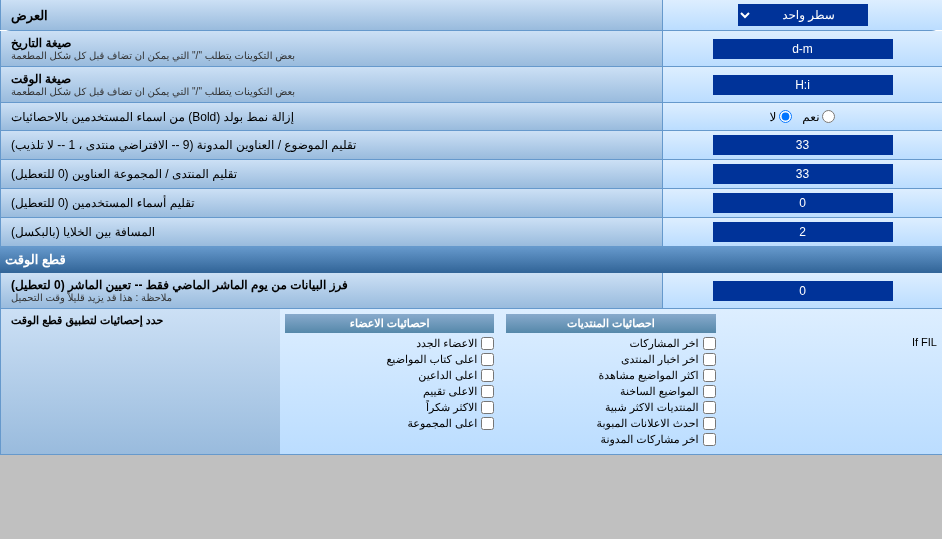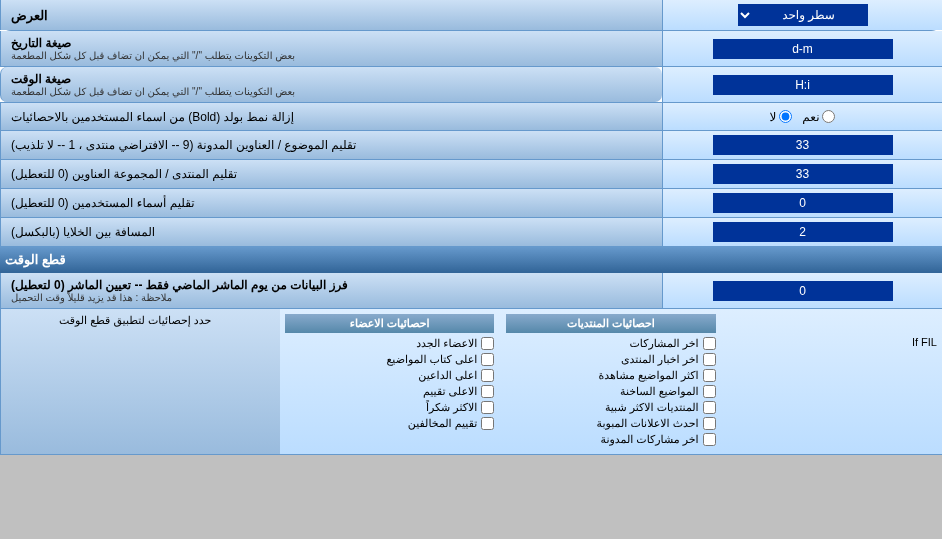--- a/index.html
+++ b/index.html
@@ -121,21 +121,21 @@
     <div class="label-cell" style="flex-direction:column; align-items:flex-end;">
       <span style="font-weight:bold;">صيغة التاريخ</span>
       <span style="font-size:10px; color:#333;">بعض التكوينات يتطلب "/" التي يمكن ان تضاف قبل كل شكل المطعمة</span>
     </div>
     <div class="input-cell">
       <input type="text" class="input-field" value="d-m" style="">
     </div>
   </div>
 
   <div class="row">
-    <div class="label-cell" style="flex-direction:column; align-items:flex-end;border-radius:7px;">
+    <div class="label-cell" style="flex-direction:column; align-items:flex-end;">
       <span style="font-weight:bold;">صيغة الوقت</span>
       <span style="font-size:10px; color:#333;">بعض التكوينات يتطلب "/" التي يمكن ان تضاف قبل كل شكل المطعمة</span>
     </div>
     <div class="input-cell">
       <input type="text" class="input-field" value="H:i" style="">
     </div>
   </div>
 
   <div class="row">
     <div class="label-cell">
@@ -201,21 +201,21 @@
       <span style="font-size:10px; color:#333;">ملاحظة : هذا قد يزيد قليلاً وقت التحميل</span>
     </div>
     <div class="input-cell">
       <input type="text" class="input-field" value="0" style="">
     </div>
   </div>
 
   <div style="display:flex; flex-direction:row-reverse; background: linear-gradient(to bottom, #ddeeff, #bbddff); border-bottom:1px solid #6699cc;">
 
     <div style="flex:0 0 280px; background: linear-gradient(to bottom, #cce0f5, #99bbdd); padding:5px 10px; text-align:right; border-left:1px solid #6699cc; display:flex; align-items:flex-start; justify-content:flex-end;">
-      <span style="font-size:11px; font-weight:normal; color:#000;margin-left:48px;">حدد إحصائيات لتطبيق قطع الوقت</span>
+      <span style="font-size:11px; font-weight:bold; color:#000;">حدد إحصائيات لتطبيق قطع الوقت</span>
     </div>
 
     <div style="flex:1; padding:5px;">
       <div style="display:flex; flex-direction:row-reverse; gap:12px;">
 
         <div style="flex:1;">
           <div class="checkbox-col-header">
             <span>احصائيات الاعضاء</span>
           </div>
           <div class="checkbox-item">
@@ -233,21 +233,21 @@
           <div class="checkbox-item">
             <input type="checkbox" style="">
               <span>الاعلى تقييم</span>
           </div>
           <div class="checkbox-item">
             <input type="checkbox" style="">
               <span>الاكثر شكراً</span>
           </div>
           <div class="checkbox-item">
             <input type="checkbox" style="">
-              <span>تقييم المخالفين</span>
+              <span>اعلى المجموعة</span>
           </div>
         </div>
 
         <div style="flex:1;">
           <div class="checkbox-col-header">
             <span>احصائيات المنتديات</span>
           </div>
           <div class="checkbox-item">
             <input type="checkbox" style="">
               <span>اخر المشاركات</span>

